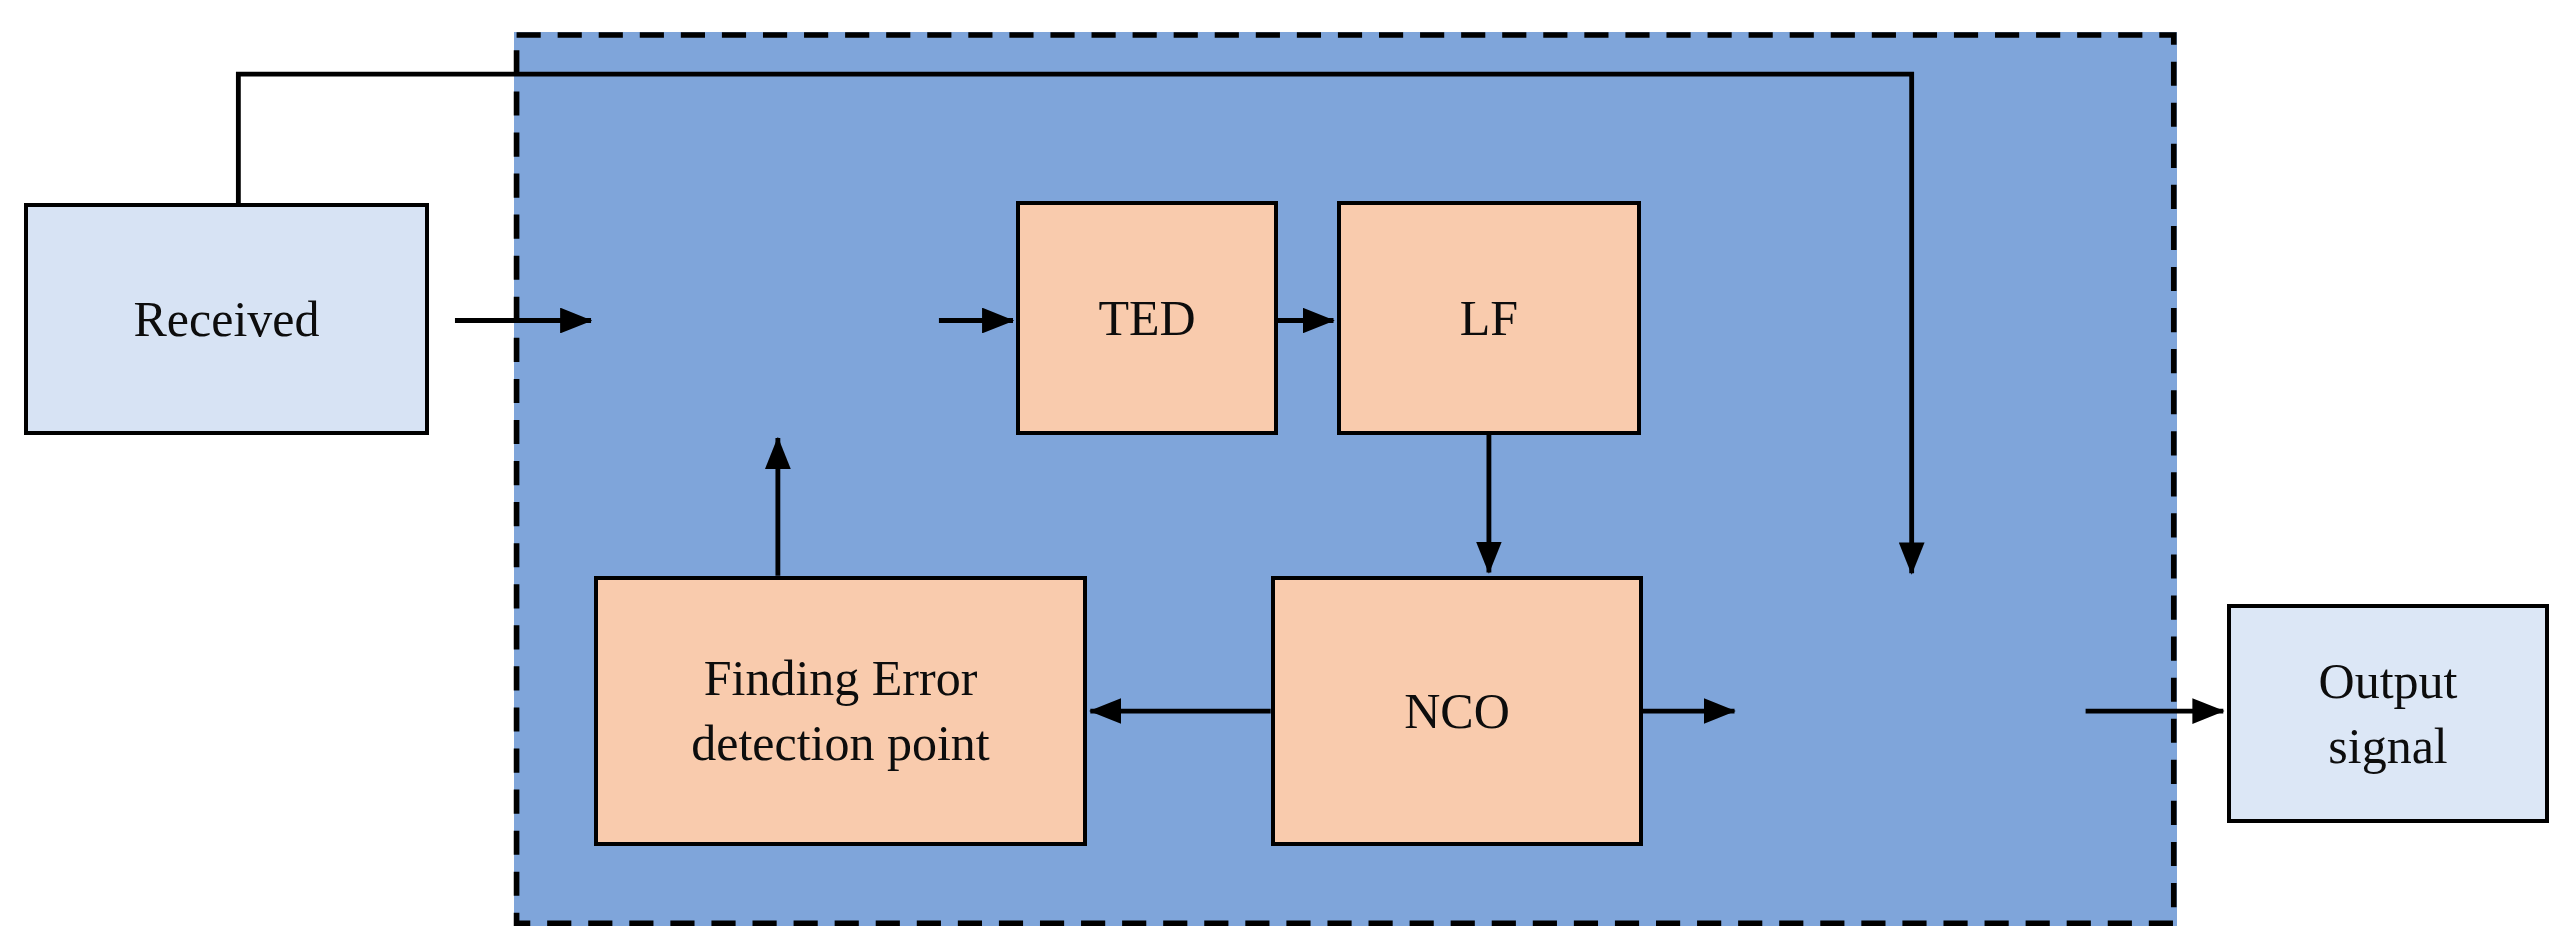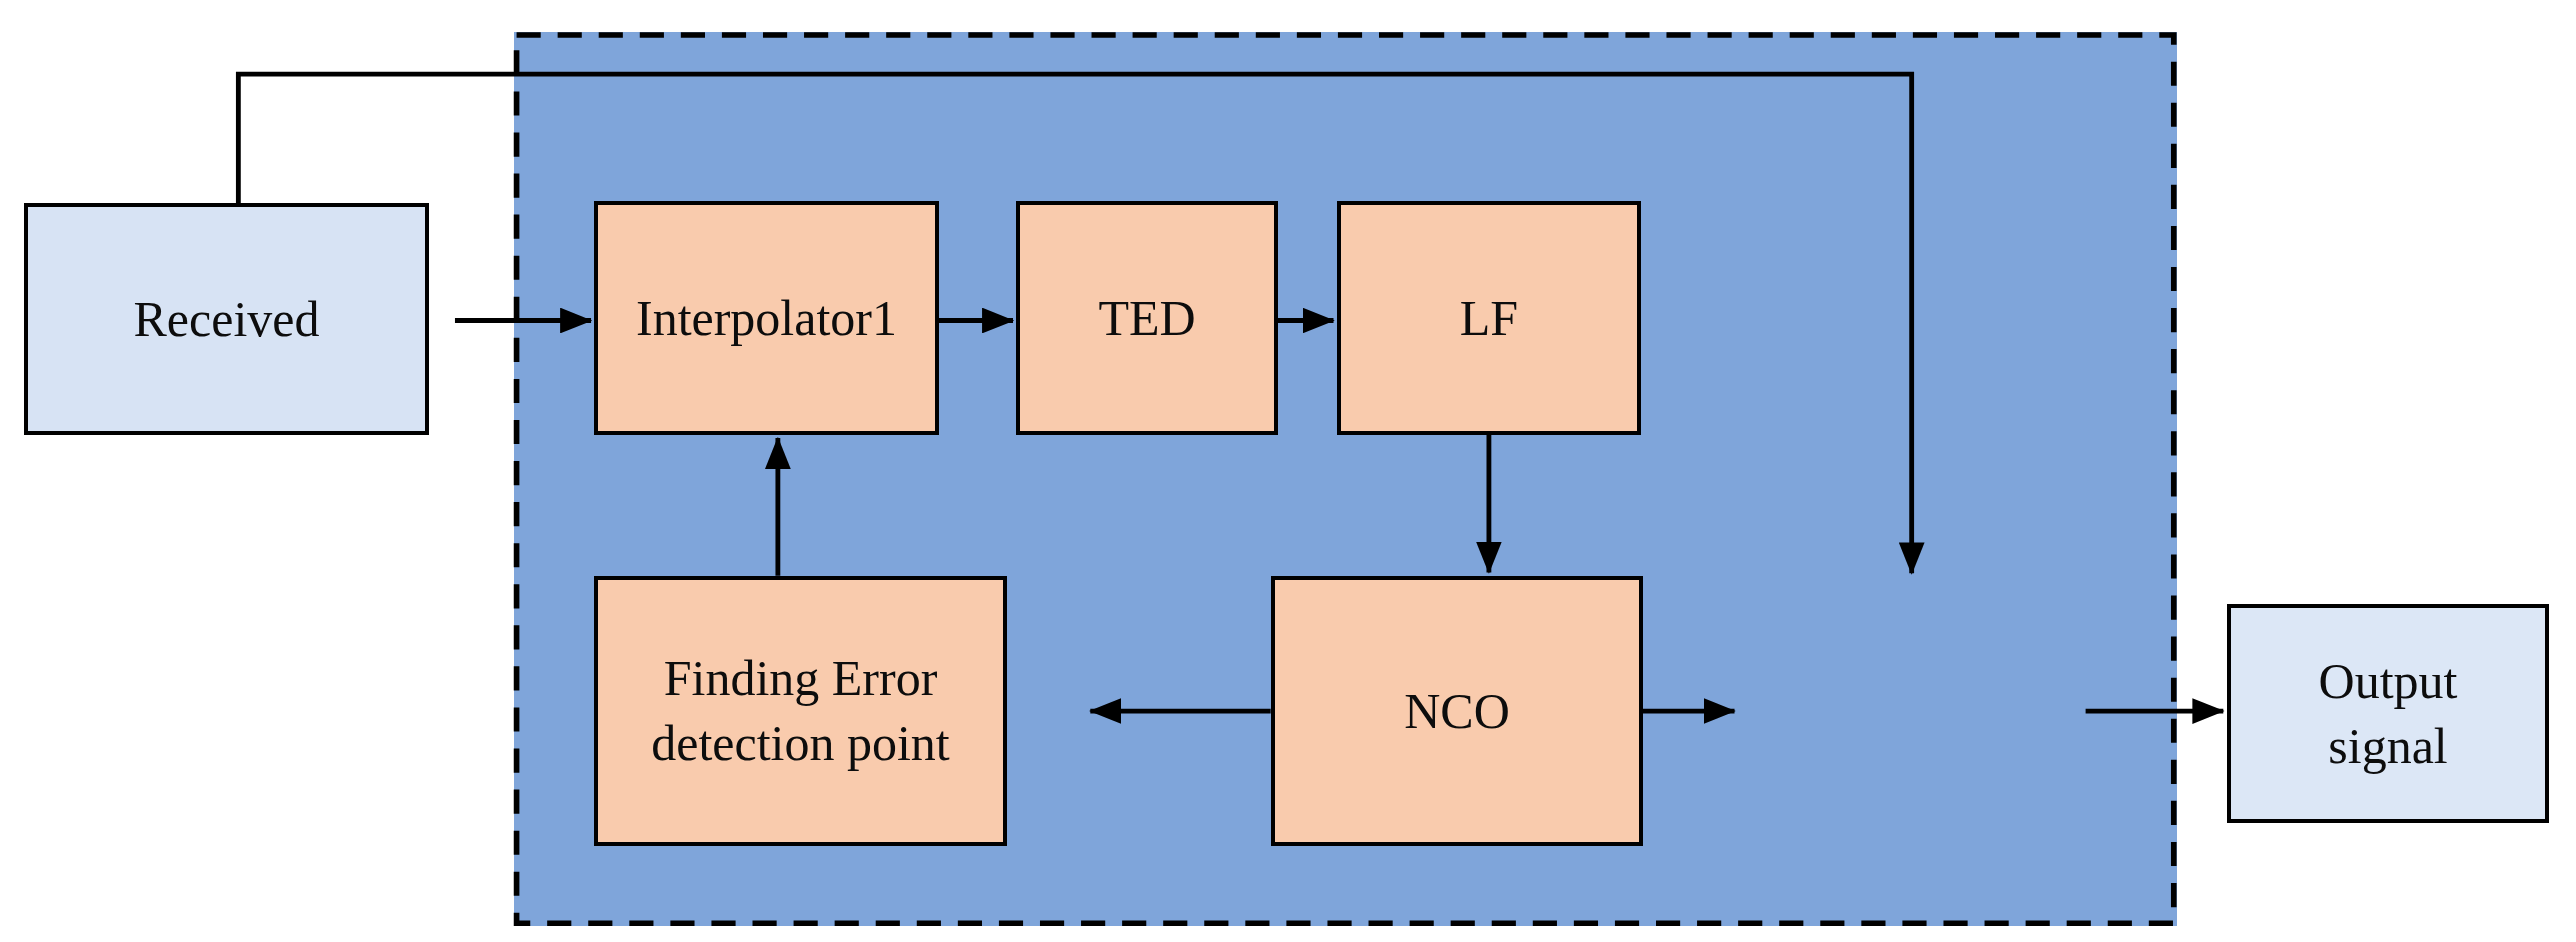--- a/index.html
+++ b/index.html
@@ -38,21 +38,21 @@
     white-space: nowrap;
   }
   .block.orange { background: var(--block_fill, #F9CBAD); }
   .block.io     { background: var(--io_fill, #D7E3F4); }
   .block.out    { background: var(--output_fill, #DCE7F6); }
 
   .blk-received      { left: 24px;   top: 203px; width: 405px; height: 232px; }
   .blk-interpolator1 { left: 594px;  top: 201px; width: 345px; height: 234px; }
   .blk-ted           { left: 1016px; top: 201px; width: 262px; height: 234px; }
   .blk-lf            { left: 1337px; top: 201px; width: 304px; height: 234px; }
-  .blk-finding-error { left: 594px;  top: 576px; width: 413px; height: 270px; }
+  .blk-finding-error { left: 594px;  top: 576px; width: 493px; height: 270px; }
   .blk-nco           { left: 1271px; top: 576px; width: 372px; height: 270px; font-family: Liberation Serif, serif; }
   .blk-interpolator2 { left: 1738px; top: 576px; width: 348px; height: 270px; }
   .blk-output        { left: 2227px; top: 604px; width: 322px; height: 219px; }
 
   .emph {
     font-weight: bold;
     font-style: italic;
     margin-left: 0.28em;
   }
   .line-row { display: flex; flex-direction: row; align-items: baseline; }
@@ -82,23 +82,20 @@
 <body>
 
 <div class="canvas">
 
   <div class="loop-bg"></div>
 
   <div class="block io blk-received">
     <div>Received</div>
   </div>
 
-  <div class="block orange blk-interpolator1">
-    <div>Interpolator1</div>
-  </div>
 
   <div class="block orange blk-ted">
     <div>TED</div>
   </div>
 
   <div class="block orange blk-lf">
     <div>LF</div>
   </div>
 
   <div class="block orange blk-finding-error">

